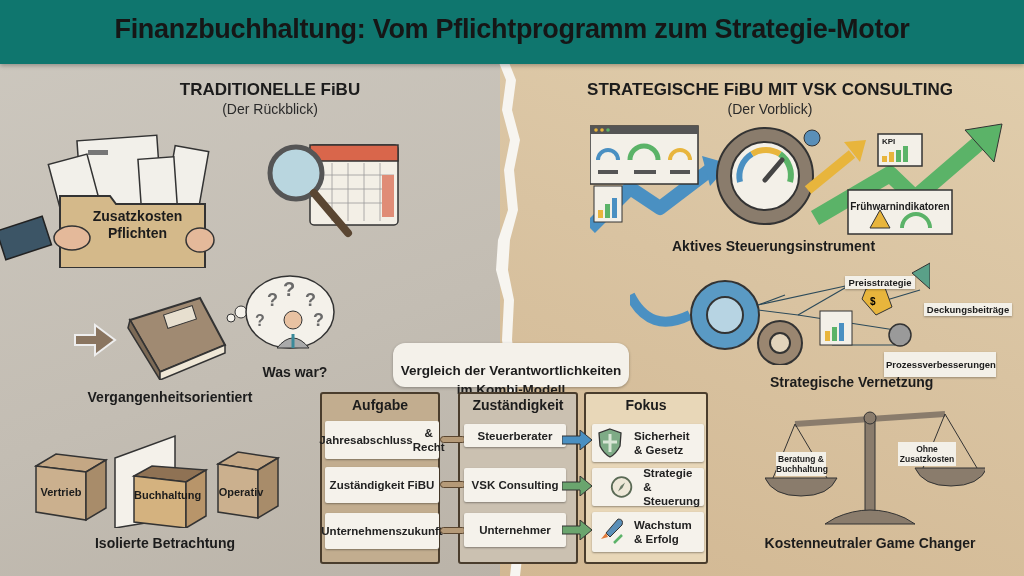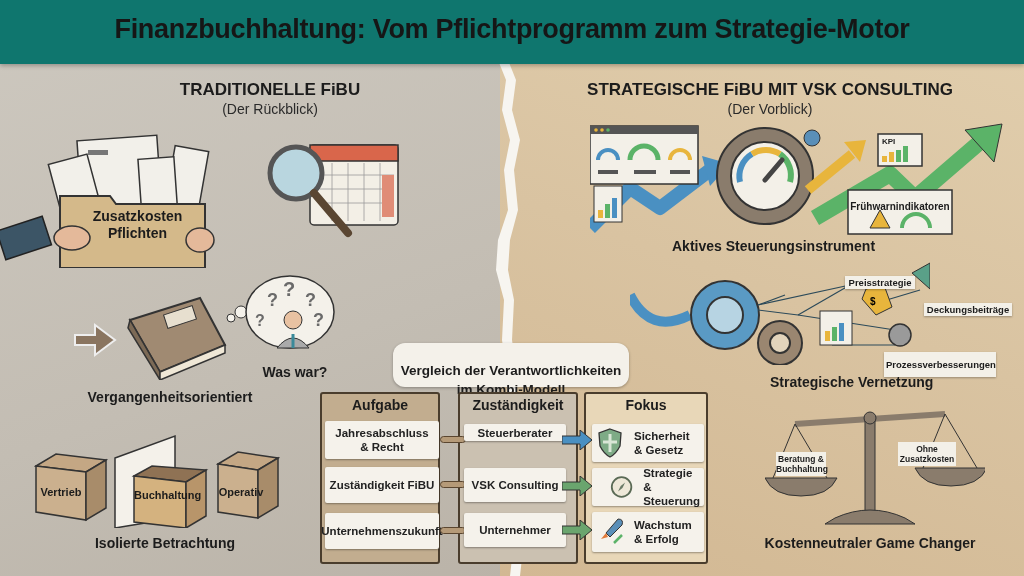--- a/index.html
+++ b/index.html
@@ -138,26 +138,26 @@
 <div class="col" style="left:320px;width:120px;background:#c2ad8f">
   <div class="col-head">Aufgabe</div>
 </div>
 <div class="col" style="left:458px;width:120px;background:#cbc1b1">
   <div class="col-head">Zuständigkeit</div>
 </div>
 <div class="col" style="left:584px;width:124px;background:#e8d7b8">
   <div class="col-head">Fokus</div>
 </div>
 
-<div class="cell" style="left:325px;top:421px;width:114px;height:38px;flex-direction:column">
+<div class="cell" style="left:325px;top:421px;width:114px;height:38px;flex-direction:row">
   <span>Jahresabschluss</span>
   <span>&amp; Recht</span>
 </div>
 <div class="link" style="left:440px;top:436px"></div>
-<div class="cell" style="left:464px;top:424px;width:102px;height:17px">Steuerberater</div>
+<div class="cell" style="left:464px;top:424px;width:102px;height:23px">Steuerberater</div>
 <svg class="arrow" style="left:562px;top:430px" width="30" height="20" viewBox="0 0 30 20">
     <polygon points="0,6 18,6 18,0 30,10 18,20 18,14 0,14" fill="#4a90c2" stroke="#333"></polygon>
   </svg>
 <div class="cell" style="left:592px;top:424px;width:112px;height:38px;justify-content:flex-start;padding-left:6px">
   <svg width="24" height="30" viewBox="0 0 24 30">
       <path d="M12 1 L23 5 L22 18 Q18 26 12 29 Q6 26 2 18 L1 5 Z" fill="#7eab86" stroke="#333" stroke-width="1.3"></path>
       <path d="M12 6 L12 24 M5 14 L19 14" stroke="#d9e6d6" stroke-width="3"></path>
     </svg>
   <div style="margin-left:12px;text-align:left">
     <div>Sicherheit</div>

